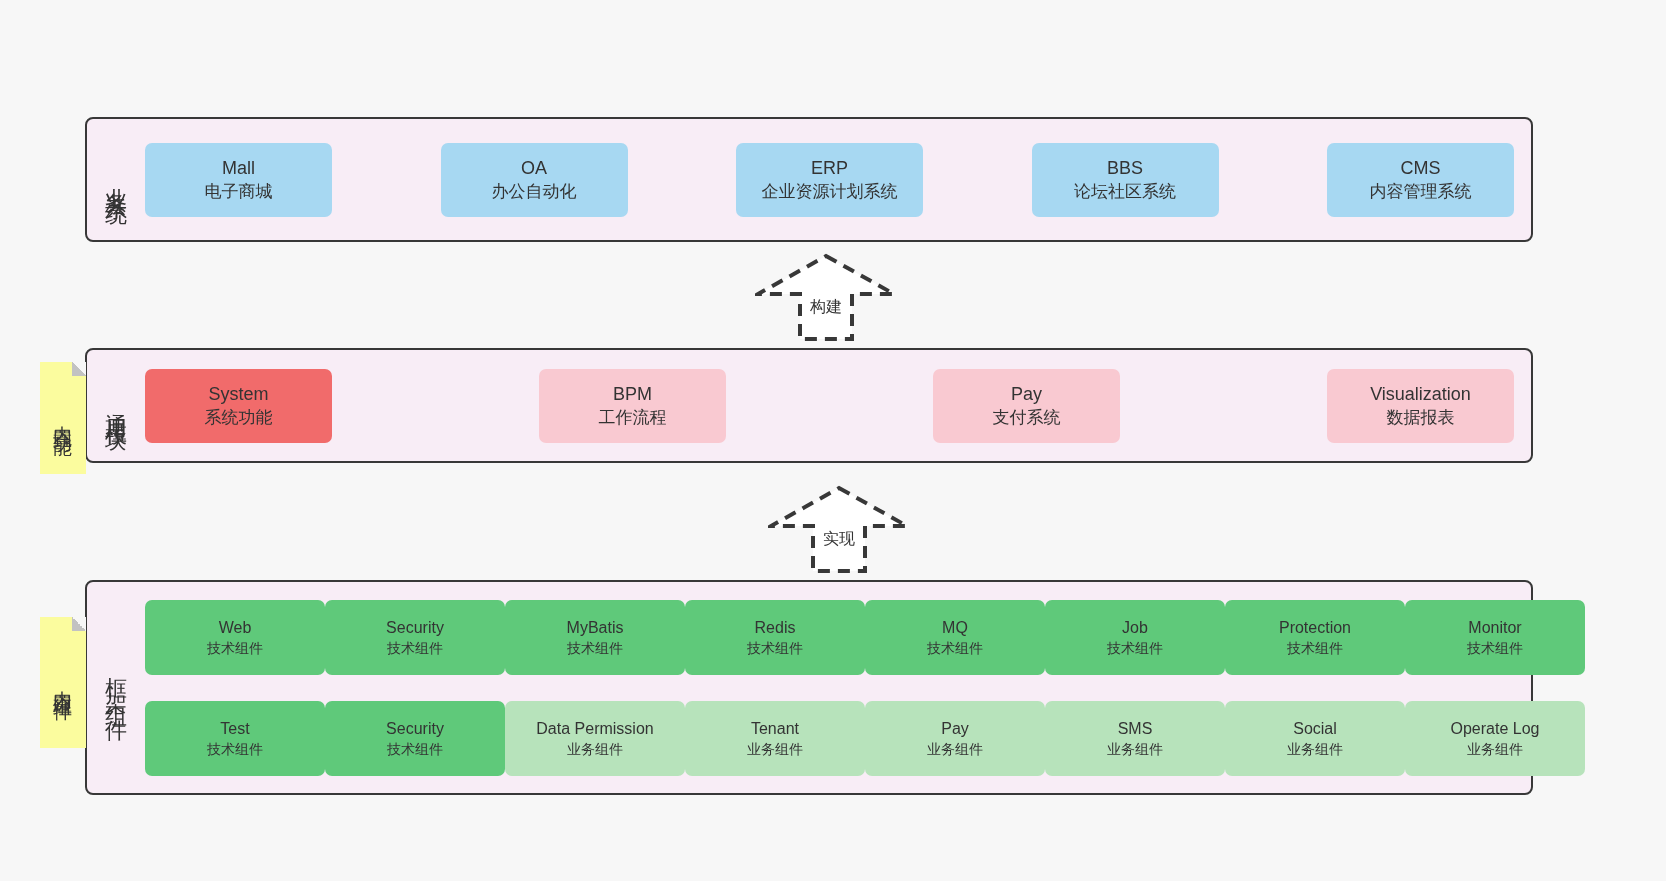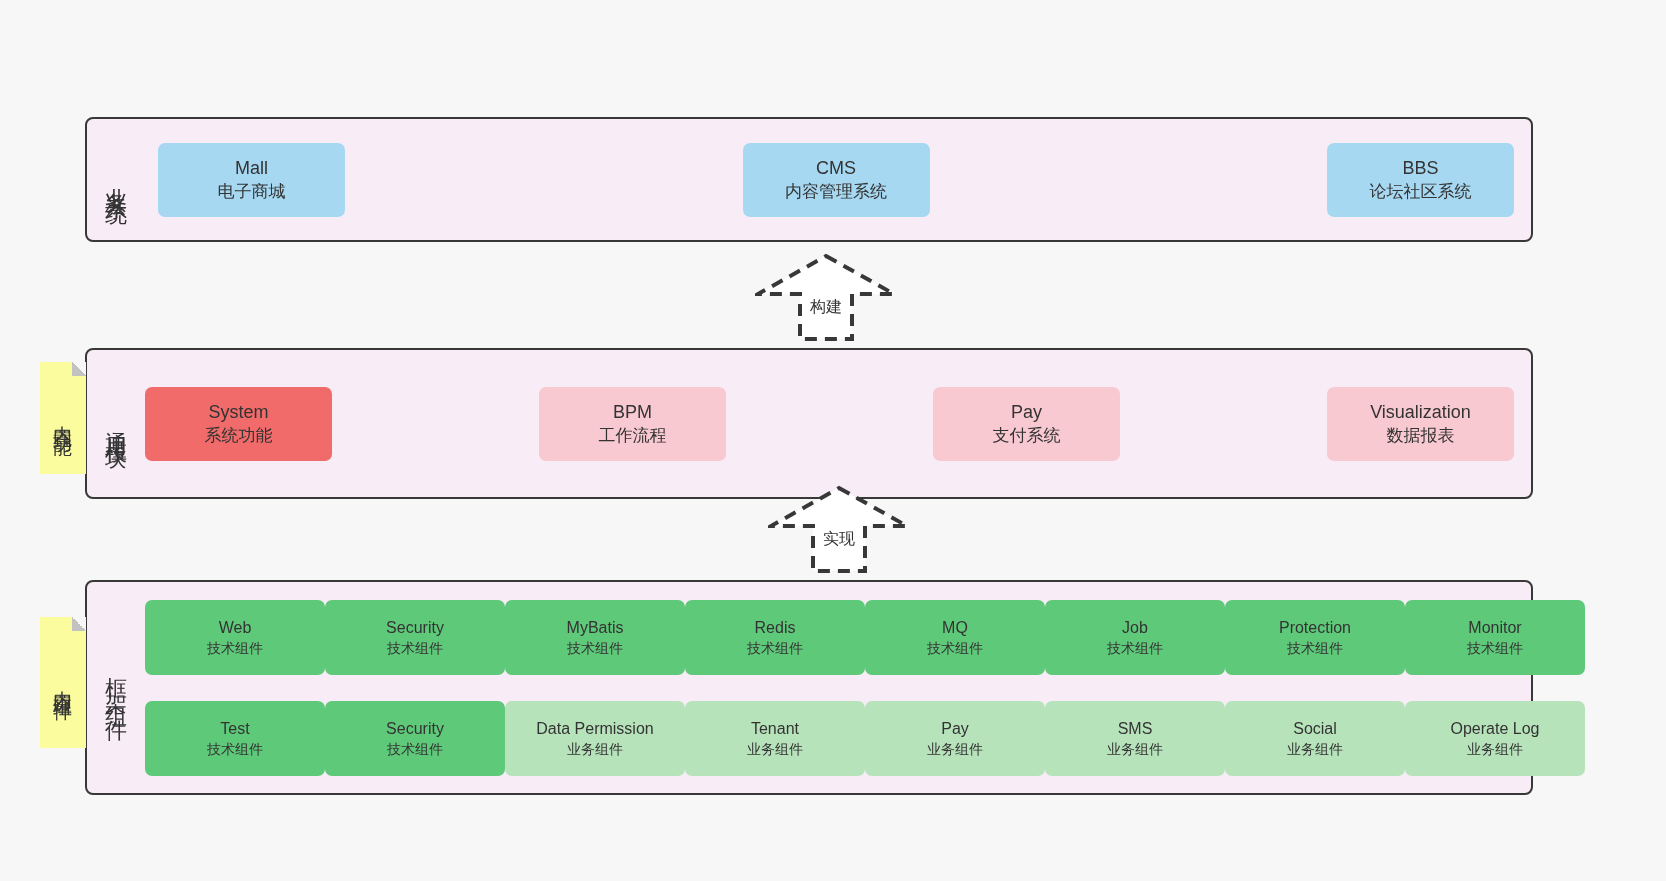--- a/index.html
+++ b/index.html
@@ -17,22 +17,22 @@
   .stage{position:relative;width:1666px;height:881px;overflow:hidden;background:var(--page_bg);}
 
   .band{
     position:absolute;left:85px;width:1448px;
     background:var(--band_bg);
     border:2.5px solid var(--line);
     border-radius:8px;
     box-sizing:border-box;
     display:flex;
   }
-  .band1{top:117px;height:125px;gap:13px;}
-  .band2{top:348px;height:151px;}
+  .band1{top:117px;height:125px;}
+  .band2{top:348px;height:115px;}
   .band3{top:580px;height:215px;}
 
   .vlabel{width:58px;flex:0 0 58px;display:flex;align-items:center;justify-content:center;}
   .vlabel span{
     writing-mode:vertical-lr;text-orientation:upright;
     font-size:22px;color:var(--text);letter-spacing:5px;line-height:1;
   }
   .band3 .vlabel span{letter-spacing:14px;}
 
   .boxes{flex:1;display:flex;align-items:center;justify-content:space-between;padding:0 17px 0 0;}
@@ -92,26 +92,34 @@
   <section class="band band1">
     <div class="vlabel">
       <span>业务系统</span>
     </div>
     <div class="boxes">
       <div class="box blue">
         <span class="box-name">Mall</span>
         <span class="box-desc">电子商城</span>
       </div>
       <div class="box blue">
+        <span class="box-name">OA</span>
+        <span class="box-desc">办公自动化</span>
+      </div>
+      <div class="box blue">
+        <span class="box-name">ERP</span>
+        <span class="box-desc">企业资源计划系统</span>
+      </div>
+      <div class="box blue">
+        <span class="box-name">BBS</span>
+        <span class="box-desc">论坛社区系统</span>
+      </div>
+      <div class="box blue">
         <span class="box-name">CMS</span>
         <span class="box-desc">内容管理系统</span>
-      </div>
-      <div class="box blue">
-        <span class="box-name">BBS</span>
-        <span class="box-desc">论坛社区系统</span>
       </div>
     </div>
   </section>
 
   <svg class="arrow arrow1" viewBox="0 0 142 90">
     <polygon points="71,3 139,41 97,41 97,86 45,86 45,41 3,41"></polygon>
     <text x="71" y="59">构建</text>
   </svg>
 
   <section class="band band2">

